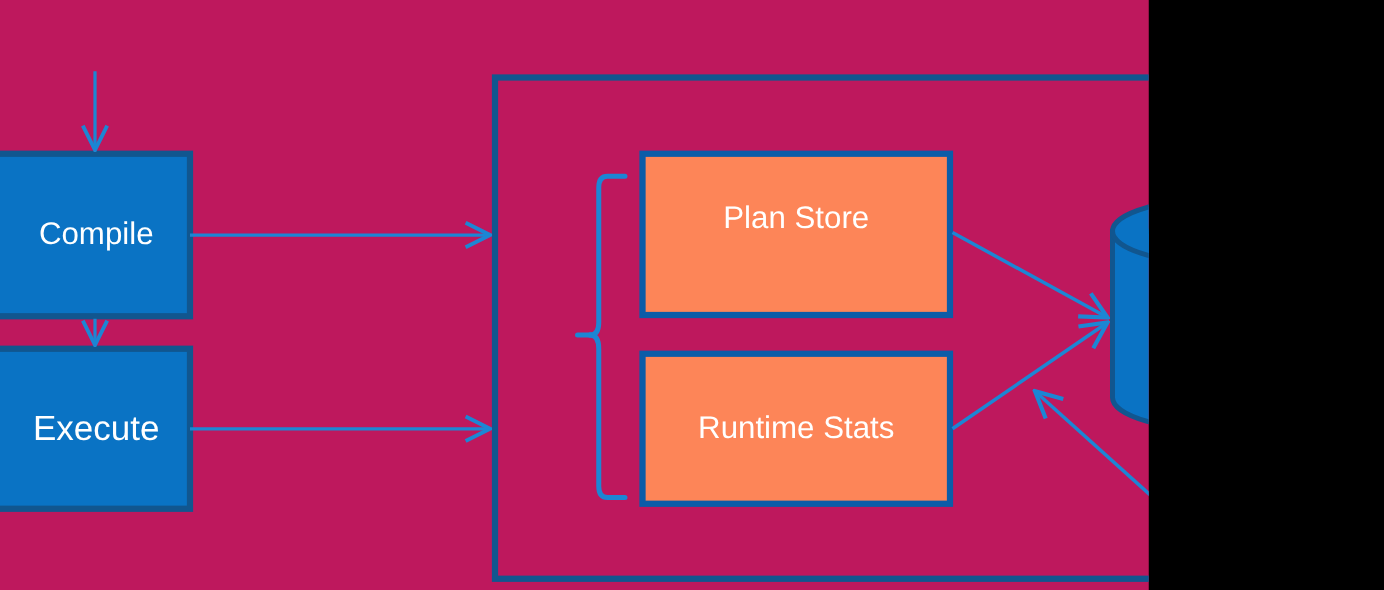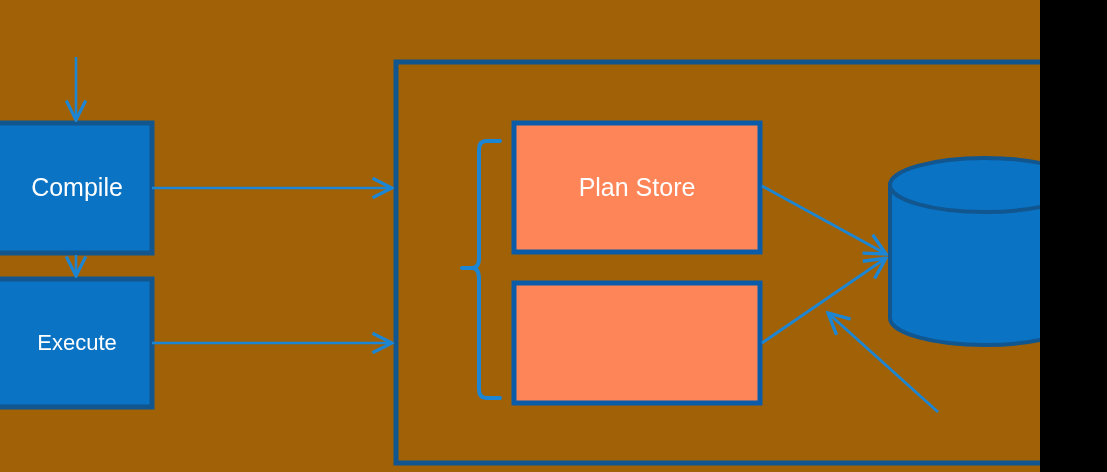--- a/index.html
+++ b/index.html
@@ -3,23 +3,23 @@
 <meta charset="utf-8">
 <title>Query Store Architecture Diagram</title>
 <style>
   html, body {
     margin: 0;
     padding: 0;
     background: #000000;
   }
   #stage {
     position: relative;
-    width: 1040px;
+    width: 919px;
     height: 472px;
-    background: #a16207;
+    background: #be185d;
     overflow: hidden;
     font-family: "Liberation Sans", "DejaVu Sans", sans-serif;
   }
   #vector-layer {
     position: absolute;
     left: 0;
     top: 0;
     width: 1107px;
     height: 472px;
   }
@@ -28,22 +28,22 @@
     display: flex;
     align-items: center;
     justify-content: center;
     text-align: center;
     color: #ffffff;
     pointer-events: none;
     line-height: 1.18;
     white-space: pre-line;
   }
   .lbl-compile  { left: 2px;   top: 123px; width: 150px; height: 130px; font-size: 25px; }
-  .lbl-execute  { left: 2px;   top: 279px; width: 150px; height: 128px; font-size: 22px; }
-  .lbl-plan     { left: 512px; top: 121px; width: 250px; height: 133px; font-size: 25px; }
+  .lbl-execute  { left: 2px;   top: 279px; width: 150px; height: 128px; font-size: 28px; }
+  .lbl-plan     { left: 512px; top: 108px; width: 250px; height: 133px; font-size: 25px; }
   .lbl-runtime  { left: 512px; top: 281px; width: 250px; height: 124px; font-size: 25px; }
   .lbl-cylinder { left: 890px; top: 182px; width: 190px; height: 140px; font-size: 24px; }
 </style>
 </head>
 <body>
 
 <div id="stage">
 
   <svg id="vector-layer" viewBox="0 0 1107 472" xmlns="http://www.w3.org/2000/svg">
 
@@ -89,15 +89,16 @@
     <line x1="938" y1="412" x2="828" y2="313" stroke="#1C86D4" stroke-width="2.8" marker-end="url(#arrowOpen)"></line>
 
   </svg>
 
   <div class="node-label lbl-compile">Compile</div>
 
   <div class="node-label lbl-execute">Execute</div>
 
   <div class="node-label lbl-plan">Plan Store</div>
 
+  <div class="node-label lbl-runtime">Runtime Stats</div>
 
 
 </div>
 
 </body></html>

